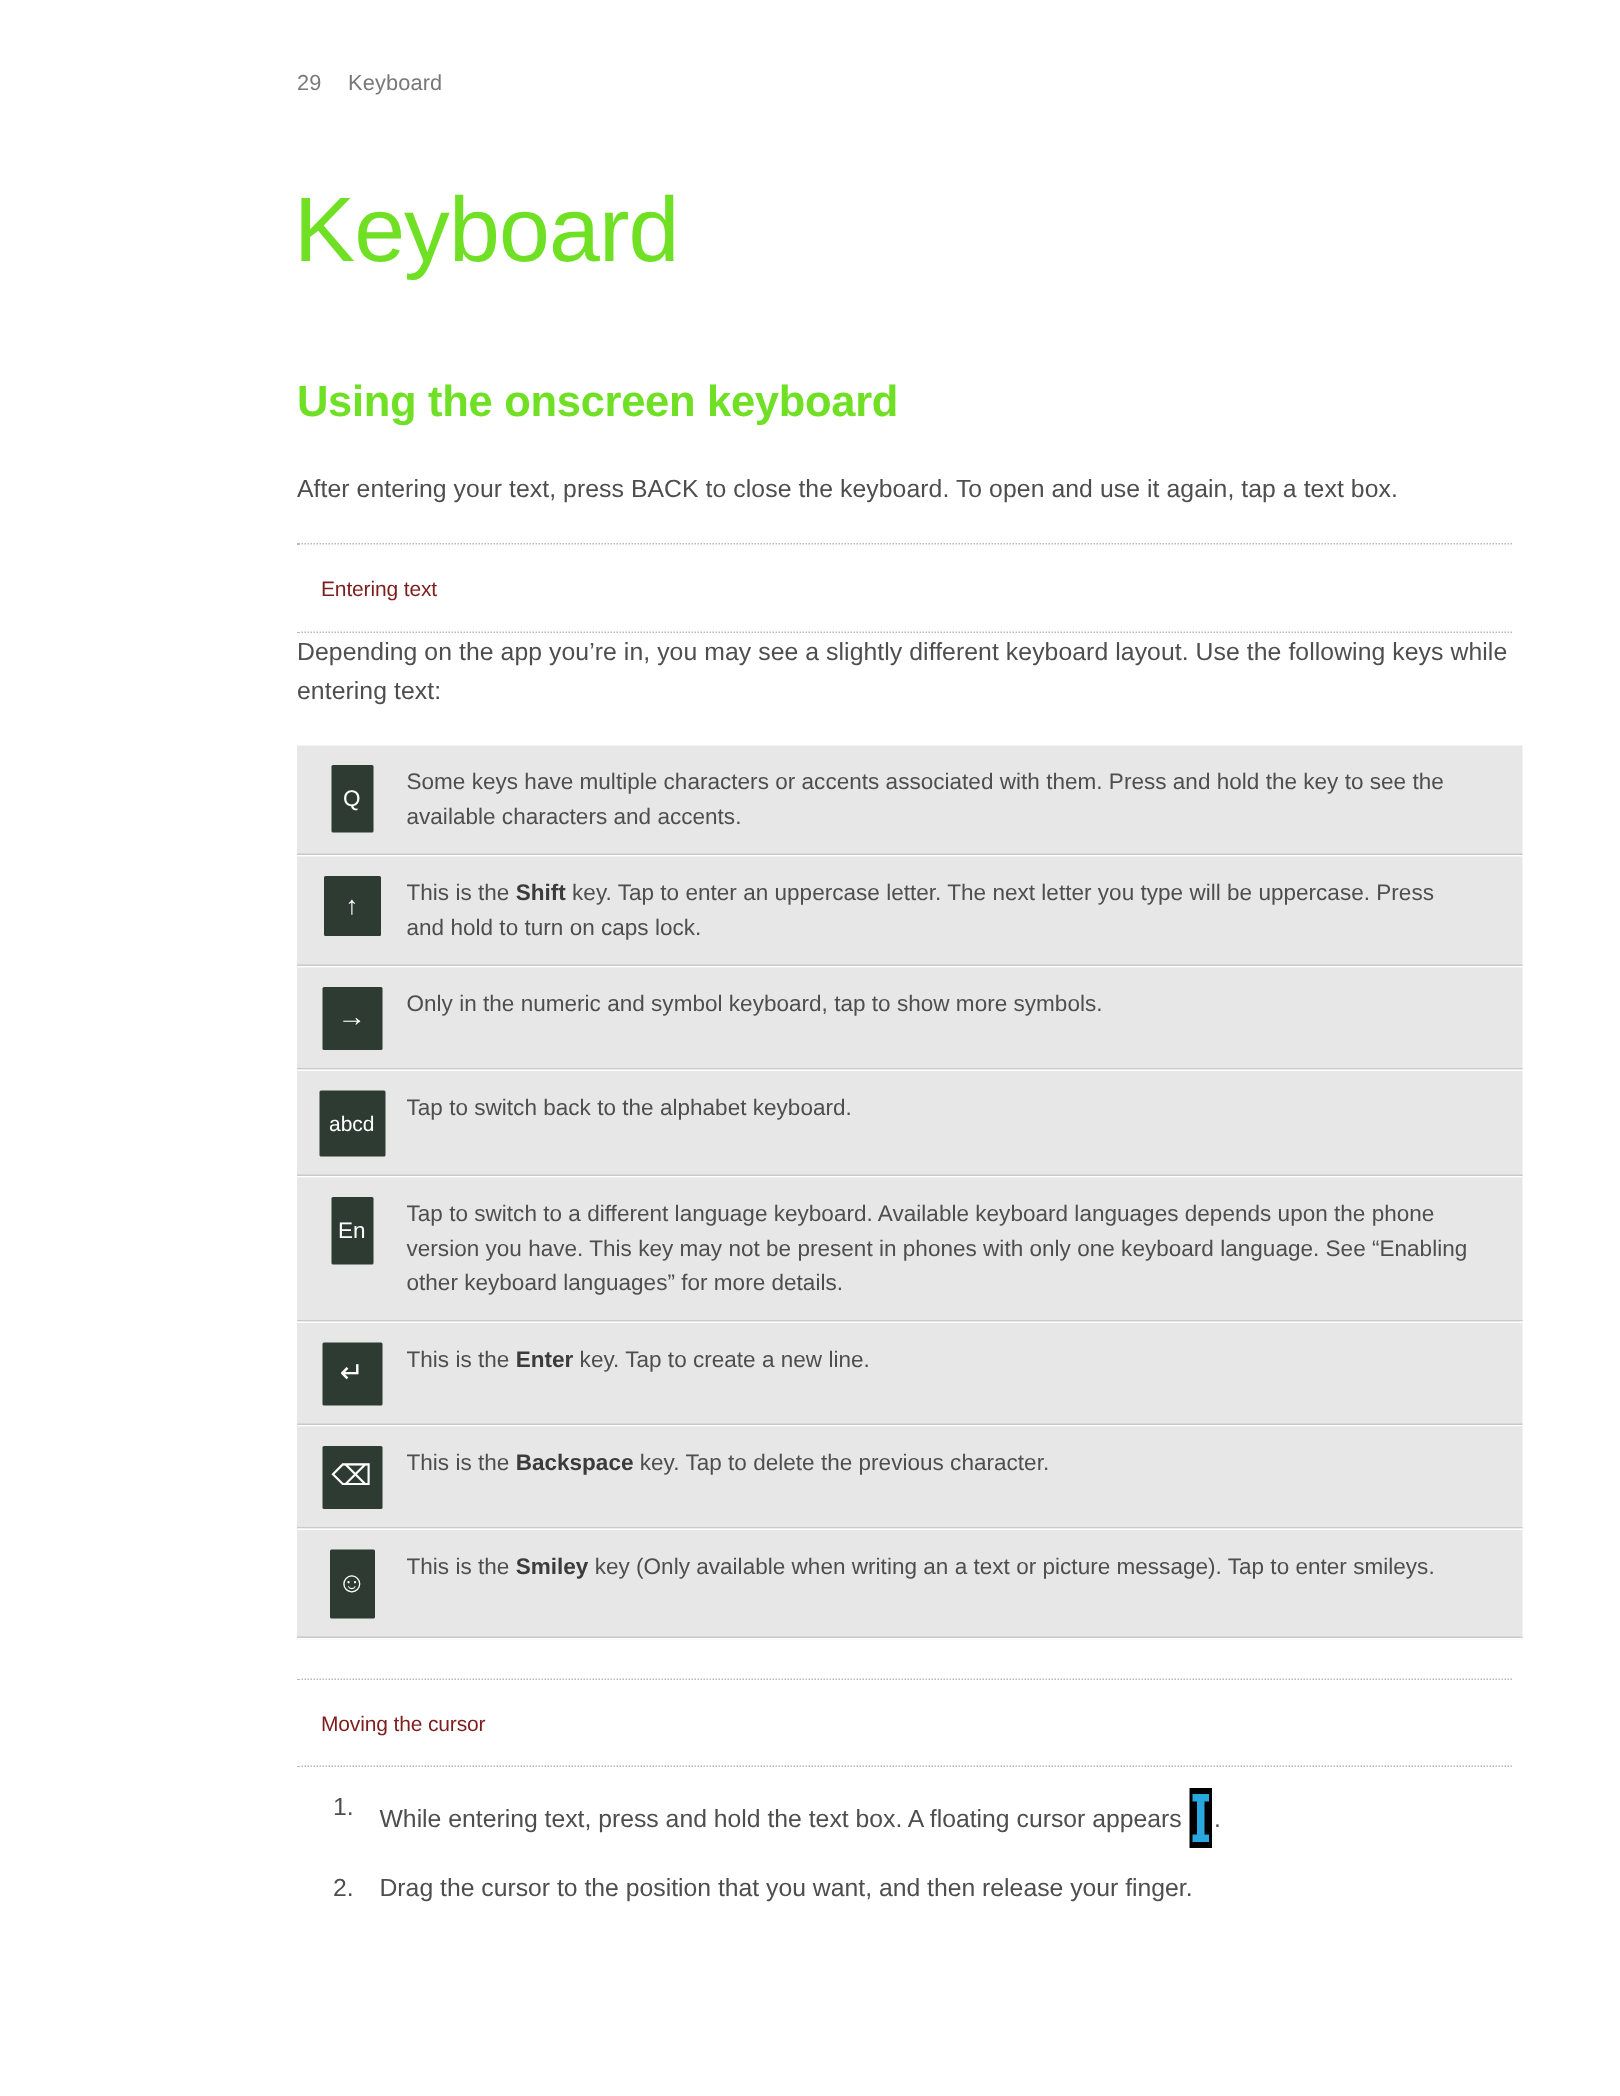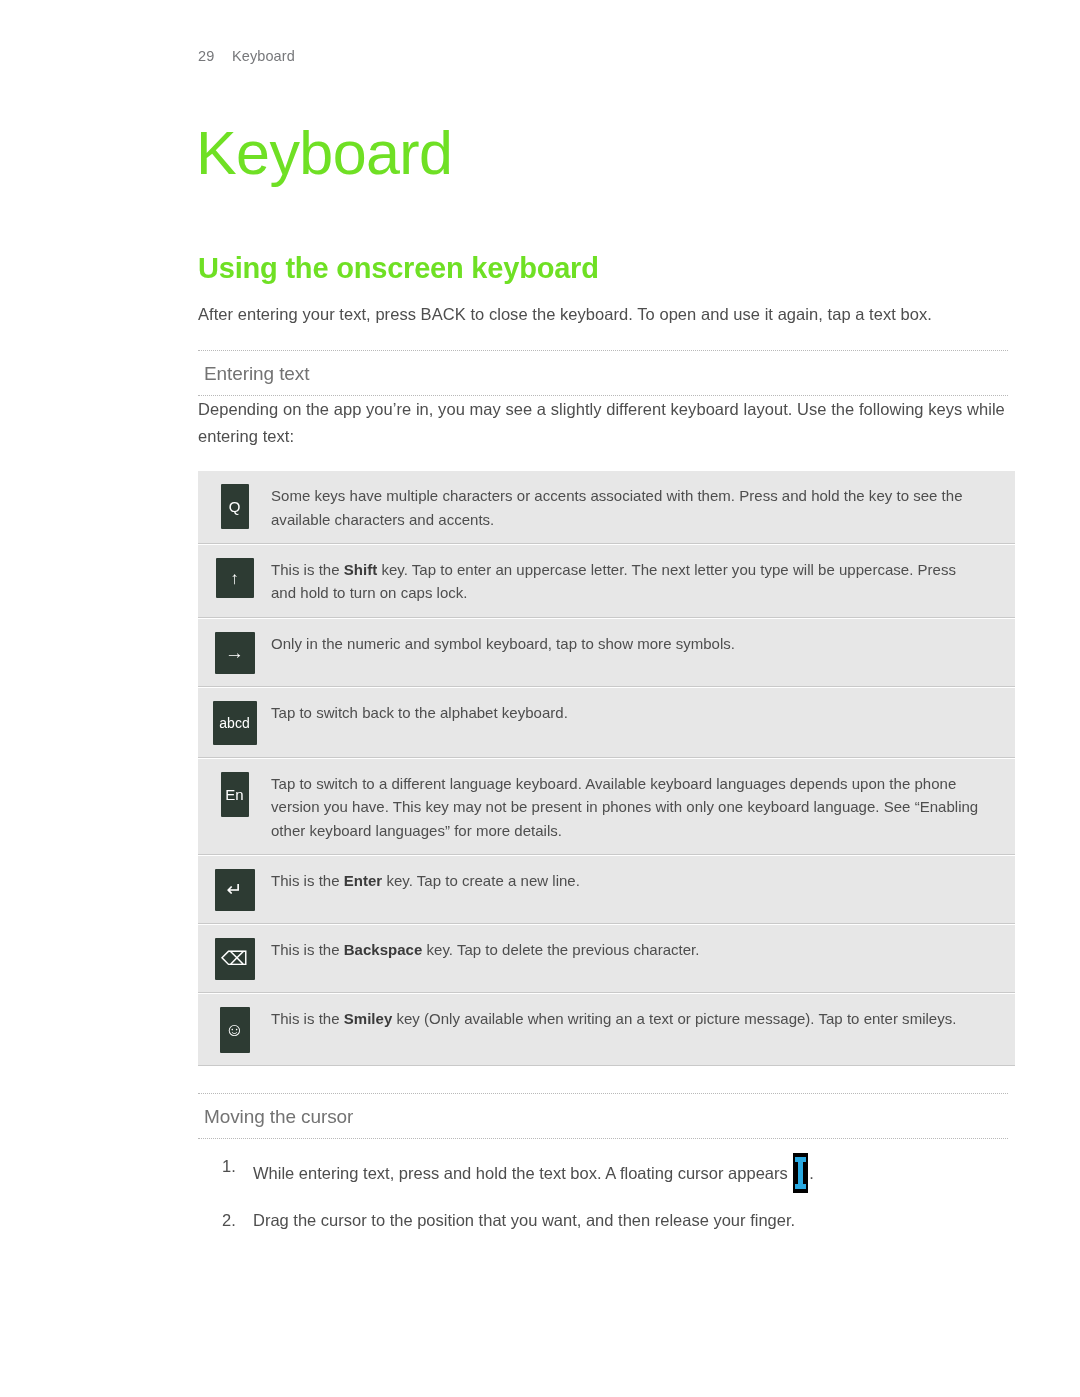--- a/index.html
+++ b/index.html
@@ -53,21 +53,21 @@
 
   
   .content {
     position: absolute;
     left: 198px;
     top: 252px;
     width: 810px;
   }
 
   h2.section-heading {
-    margin: 0 0 16px 0;
+    margin: 0 0 28px 0;
     font-size: 29px;
     font-weight: bold;
     color: #6fe024;
     letter-spacing: -0.2px;
     line-height: 1.15;
   }
 
   p.body-text {
     margin: 0 0 22px 0;
     font-size: 16.5px;
@@ -78,24 +78,24 @@
   p.body-text:last-child { margin-bottom: 0; }
 
   
   .sub-heading-wrap {
     margin-top: 20px;
     border-top: 1px dotted #b9b9b9;
     border-bottom: 1px dotted #b9b9b9;
     padding: 5px 0 3px 0;
   }
   h3.sub-heading {
-    margin: 6px;
-    font-size: 19px;
+    margin: 16px;
+    font-size: 14px;
     font-weight: 400;
-    color: #737373;
+    color: #7f1d1d;
     letter-spacing: -0.1px;
     line-height: 1.25;
   }
 
   .after-sub { margin-top: 20px; }
 
   
   .key-table {
     margin-top: 22px;
     width: 817px;

